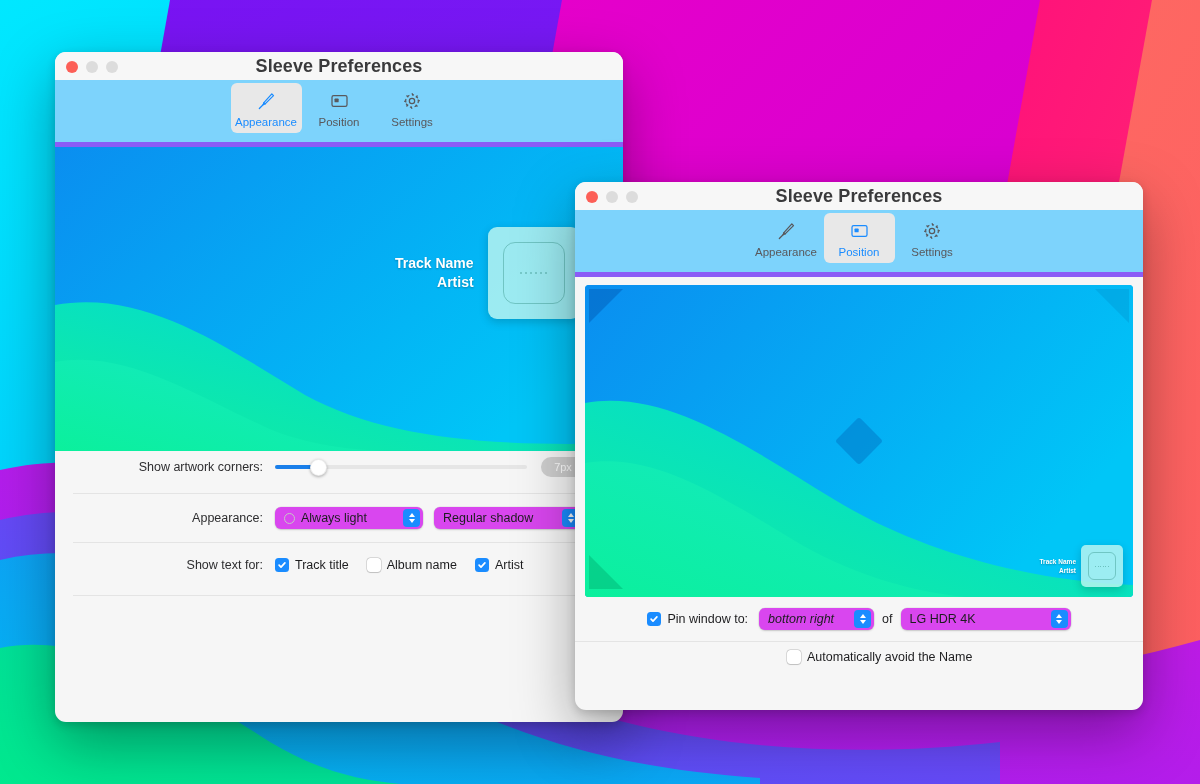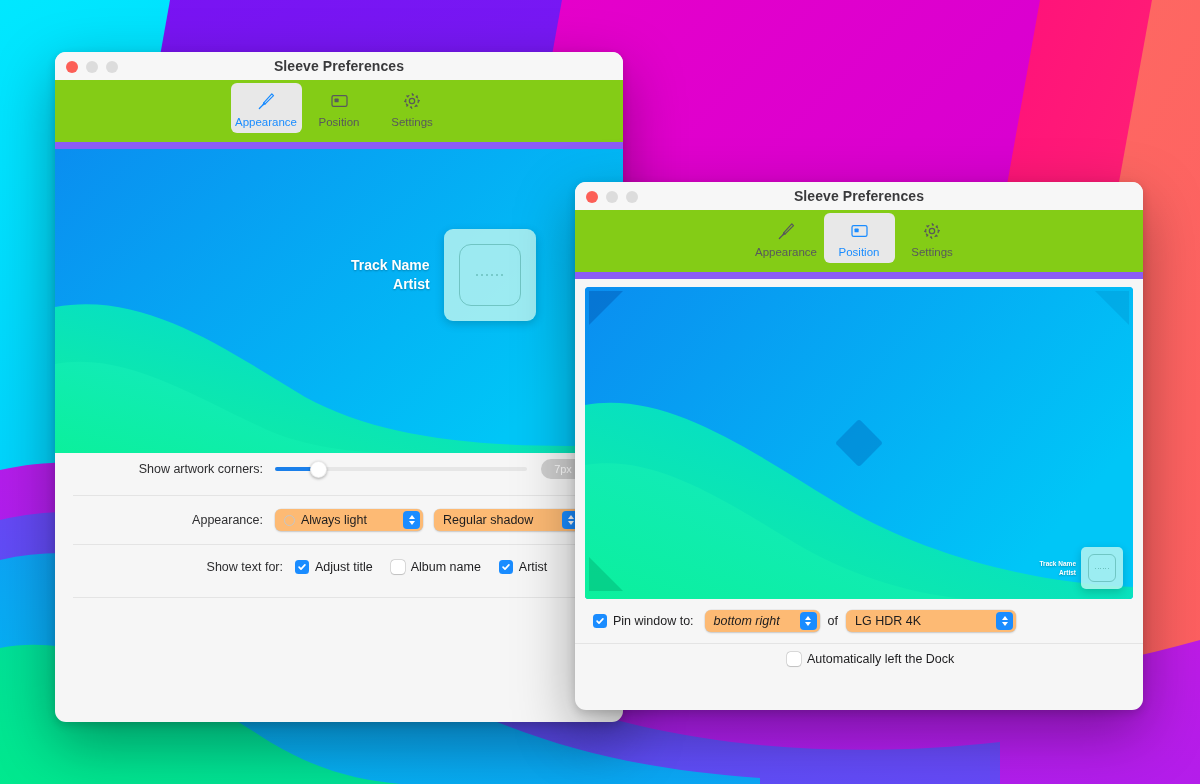--- a/index.html
+++ b/index.html
@@ -26,31 +26,31 @@
     position: relative;
     height: 28px;
     background: #f7f7f7;
     display: flex; align-items: center; justify-content: center;
   }
   .lights { position: absolute; left: 11px; top: 9px; display: flex; gap: 8px; }
   .light { width: 12px; height: 12px; border-radius: 50%; }
   .light.red { background: #fc5f57; }
   .light.gray { background: #dcdcdc; }
   .wtitle {
-    font-size: 14px; font-weight: bold; color: #3a3a3c;
+    font-size: 18px; font-weight: bold; color: #3a3a3c;
     letter-spacing: .1px;
   }
 
   
   .toolbar {
-    background: #84cc16;
+    background: #7dd3fc;
     display: flex; justify-content: center; align-items: flex-start;
     gap: 2px;
     padding: 3px 0 9px 0;
-    border-bottom: 7px solid #8b5cf6;
+    border-bottom: 5px solid #8b5cf6;
   }
   .tab {
     width: 71px;
     padding: 7px 2px 4px 2px;
     border-radius: 6px;
     display: flex; flex-direction: column; align-items: center; gap: 4px;
     color: #58585c;
   }
   .tab.active { background: #e8e8e8; color: #1a8cff; }
   .tab .ticon { height: 22px; display: flex; align-items: center; justify-content: center; }
@@ -58,21 +58,21 @@
 
   
   .preview { position: relative; overflow: hidden; background: #00a8f0; }
   .preview svg.bg { position: absolute; inset: 0; width: 100%; height: 100%; }
 
   
   .widget {
     position: absolute; display: flex; align-items: center;
     color: #ffffff;
   }
-  .widget .wtexts { text-align: right; margin-right: 14px; }
+  .widget .wtexts { text-align: right; margin-right: 14px; margin-left: 44px; }
   .wtrack { font-weight: bold; text-shadow: 0 1px 2px rgba(0,0,0,.28); }
   .wartist { font-weight: bold; text-shadow: 0 1px 2px rgba(0,0,0,.28); }
   .artbox {
     background: rgba(190,245,240,0.82);
     box-shadow: 0 3px 10px rgba(0,0,0,.18);
     display: flex; align-items: center; justify-content: center;
   }
   .artinner {
     border: 1px solid rgba(60,150,140,0.45);
     display: flex; align-items: center; justify-content: center;
@@ -105,21 +105,21 @@
   .tslider { position: relative; height: 22px; }
   .tline { position: absolute; top: 11px; left: 0; right: 0; height: 1px; background: #c8c8c8; }
   .ttick { position: absolute; top: 6px; width: 1px; height: 11px; background: #c8c8c8; }
   .tthumb {
     position: absolute; top: 2px; width: 11px; height: 20px; border-radius: 5px;
     background: #fff; box-shadow: 0 1px 3px rgba(0,0,0,.3);
   }
 
   
   .popup {
-    position: relative; background: #fdba74; border-radius: 6px;
+    position: relative; background: #d946ef; border-radius: 6px;
     box-shadow: 0 1px 2px rgba(0,0,0,.16), 0 0 0 .5px rgba(0,0,0,.08);
     height: 22px; display: flex; align-items: center;
     padding: 0 26px 0 9px; font-size: 12.5px; color: #1d1d1f;
     white-space: nowrap;
   }
   .popup .chev {
     position: absolute; right: 3px; top: 2px;
     width: 17px; height: 18px; border-radius: 4px; background: #1a8cff;
     display: flex; flex-direction: column; align-items: center; justify-content: center; gap: 2px;
   }
@@ -336,29 +336,29 @@
           <span>Regular shadow</span>
           <span class="chev">
               <span class="up"></span>
               <span class="dn"></span>
             </span>
         </div>
       </div>
 
       <div class="sep" style="margin:0 18px;"></div>
 
-      <div class="row" style="height:44px;margin-left:20px;">
+      <div class="row" style="height:44px;">
         <div class="lbl" style="width:190px;">Show text for:</div>
         <div class="cbox" style="margin-left:12px;">
           <span class="cb on">
             <svg width="10" height="10" viewBox="0 0 12 12" fill="none" stroke="#fff" stroke-width="2" stroke-linecap="round" stroke-linejoin="round">
                 <path d="M2.5 6.2 L4.8 8.6 L9.5 3.4"></path>
               </svg>
           </span>
-          <span class="cbtext">Adjust title</span>
+          <span class="cbtext">Track title</span>
         </div>
         <div class="cbox" style="margin-left:18px;">
           <span class="cb"></span>
           <span class="cbtext">Album name</span>
         </div>
         <div class="cbox" style="margin-left:18px;">
           <span class="cb on">
             <svg width="10" height="10" viewBox="0 0 12 12" fill="none" stroke="#fff" stroke-width="2" stroke-linecap="round" stroke-linejoin="round">
                 <path d="M2.5 6.2 L4.8 8.6 L9.5 3.4"></path>
               </svg>
@@ -469,21 +469,21 @@
             <i style="width:1px;height:1px;"></i>
               <i style="width:1px;height:1px;"></i>
               <i style="width:1px;height:1px;"></i>
           </div>
         </div>
       </div>
     </div>
 
     <div class="panel">
 
-      <div class="row" style="height:44px; justify-content:flex-start;">
+      <div class="row" style="height:44px; justify-content:center;">
         <div class="cbox">
           <span class="cb on">
             <svg width="10" height="10" viewBox="0 0 12 12" fill="none" stroke="#fff" stroke-width="2" stroke-linecap="round" stroke-linejoin="round">
                 <path d="M2.5 6.2 L4.8 8.6 L9.5 3.4"></path>
               </svg>
           </span>
           <span class="cbtext">Pin window to:</span>
         </div>
         <div class="popup" style="width:115px; margin-left:11px;font-style:italic;">
           <span>bottom right</span>
@@ -501,20 +501,20 @@
             </span>
         </div>
       </div>
 
       <div class="sep" style="margin:0 0 0 0;"></div>
 
 
       <div class="row" style="height:30px; padding-left:212px;">
         <div class="cbox">
           <span class="cb"></span>
-          <span class="cbtext">Automatically left the Dock</span>
+          <span class="cbtext">Automatically avoid the Name</span>
         </div>
       </div>
 
     </div>
   </div>
 
 </div>
 
 </body></html>

